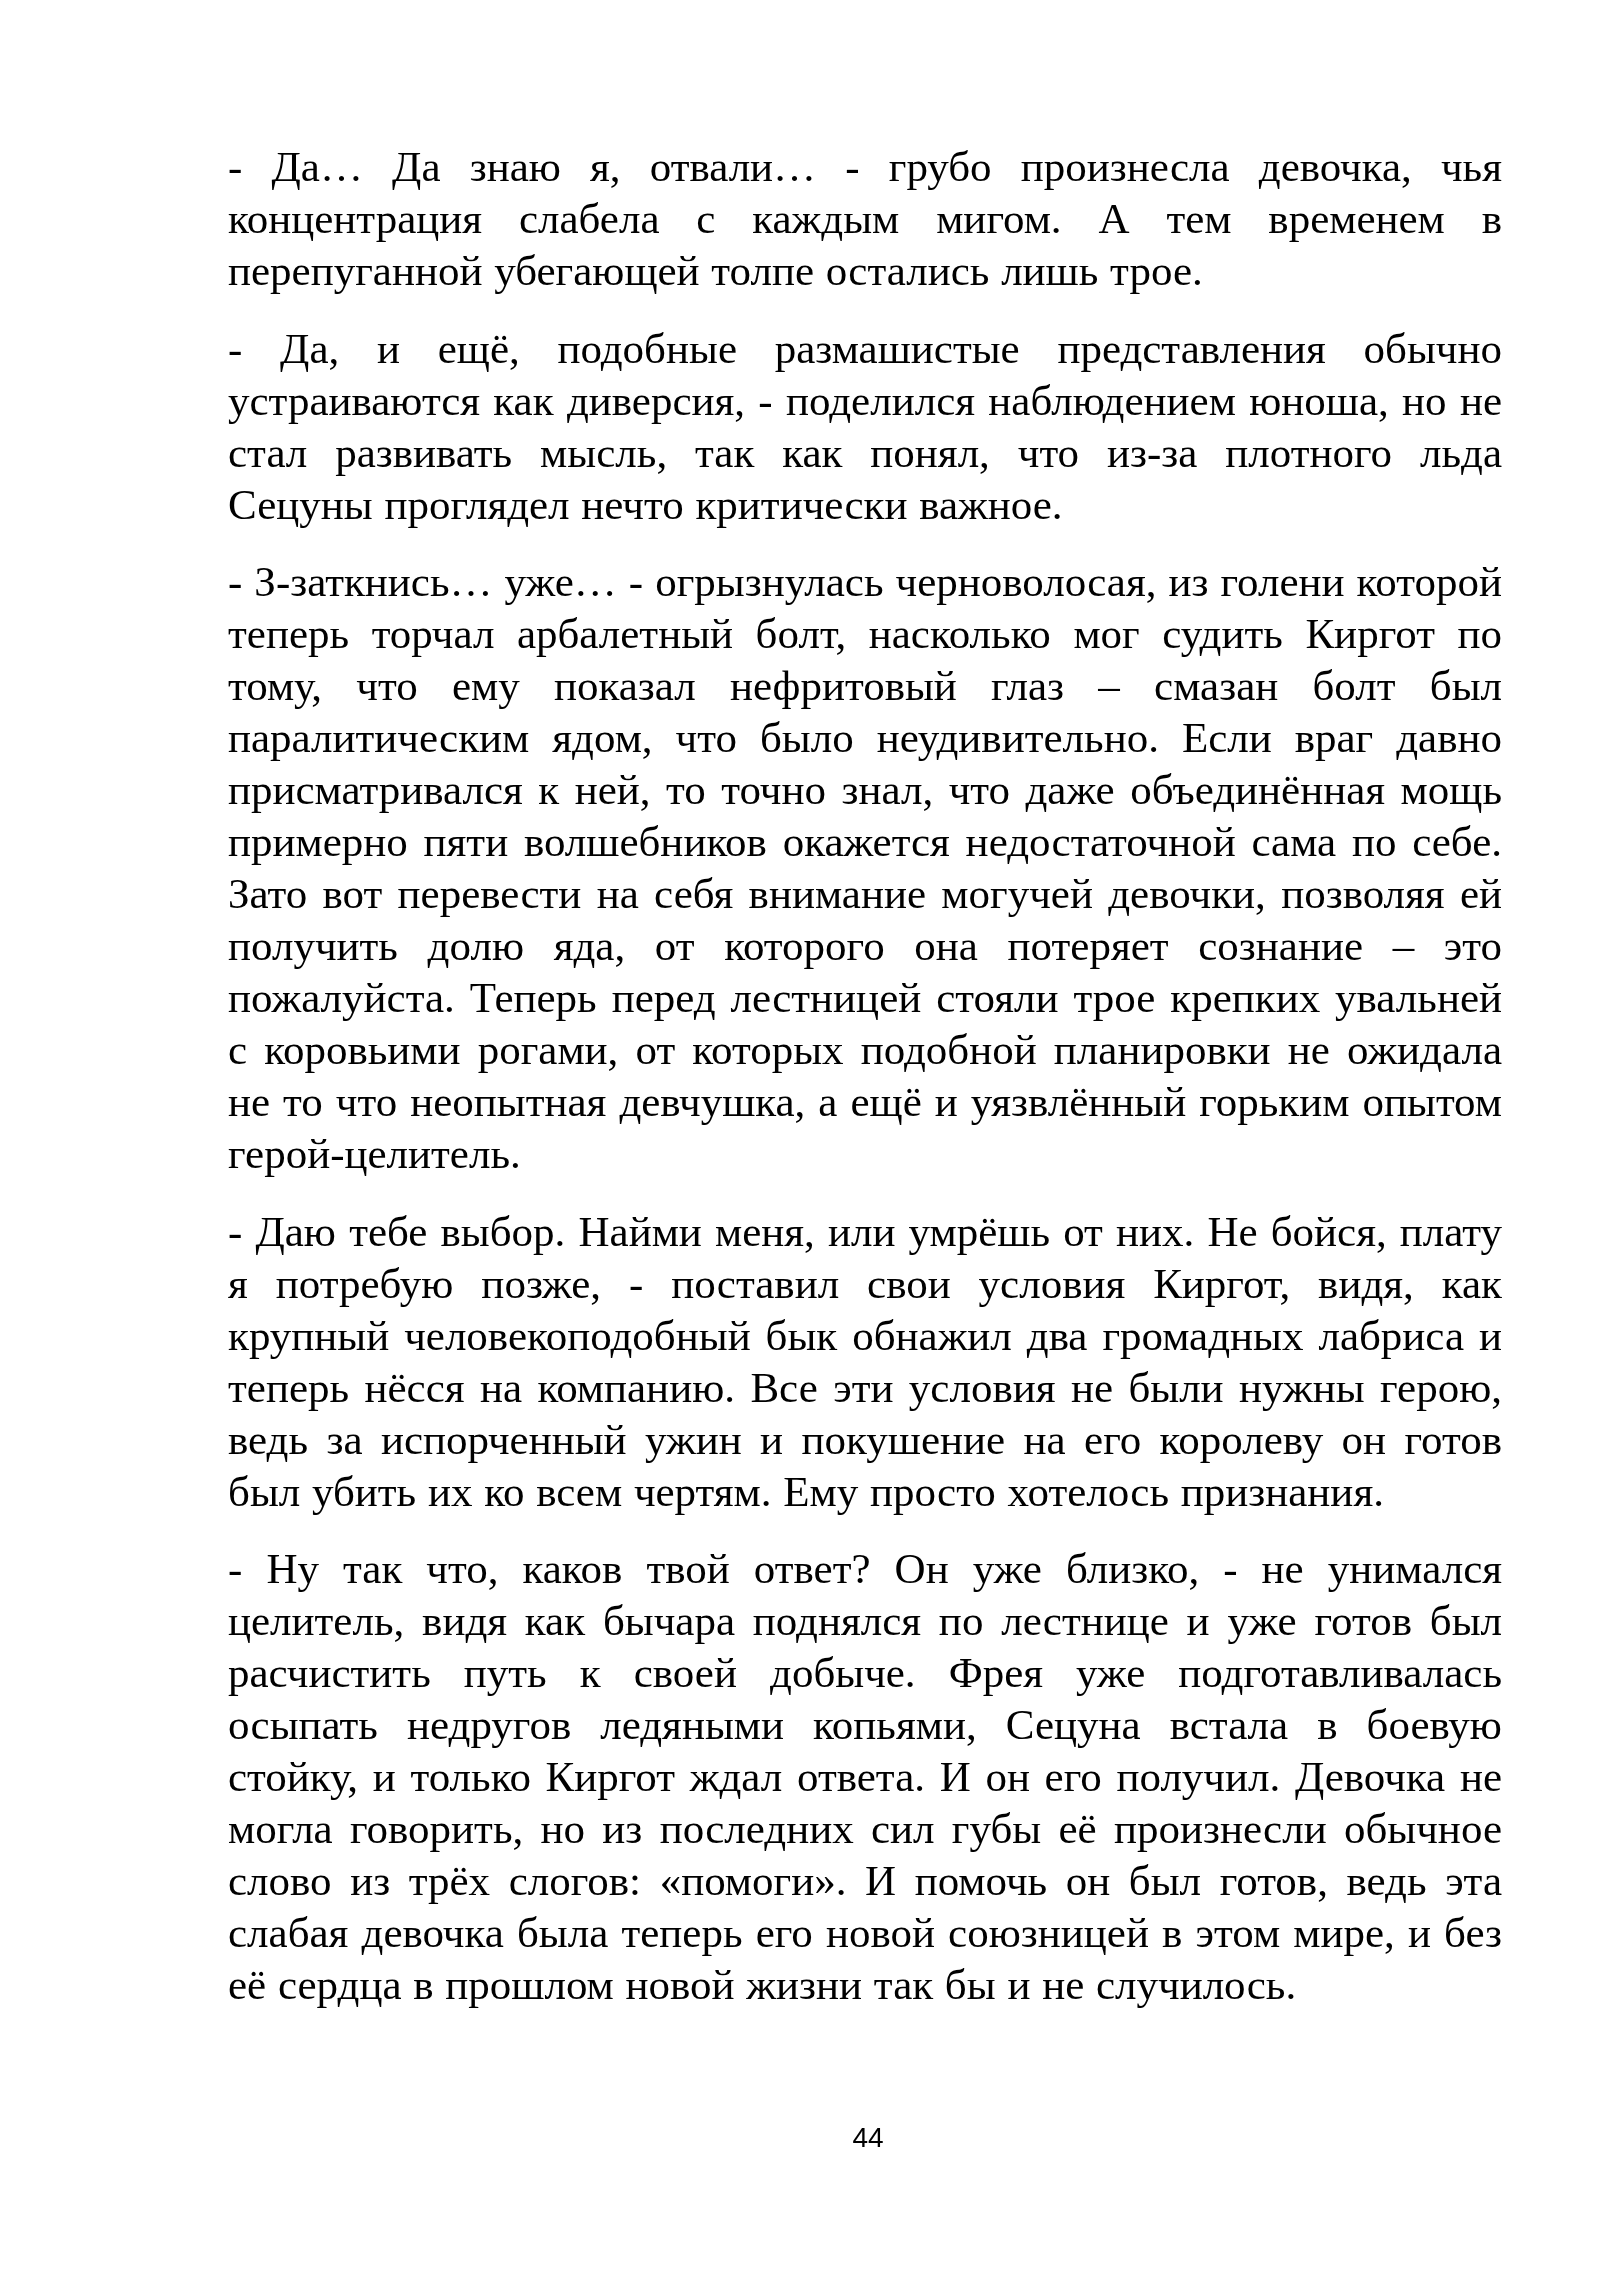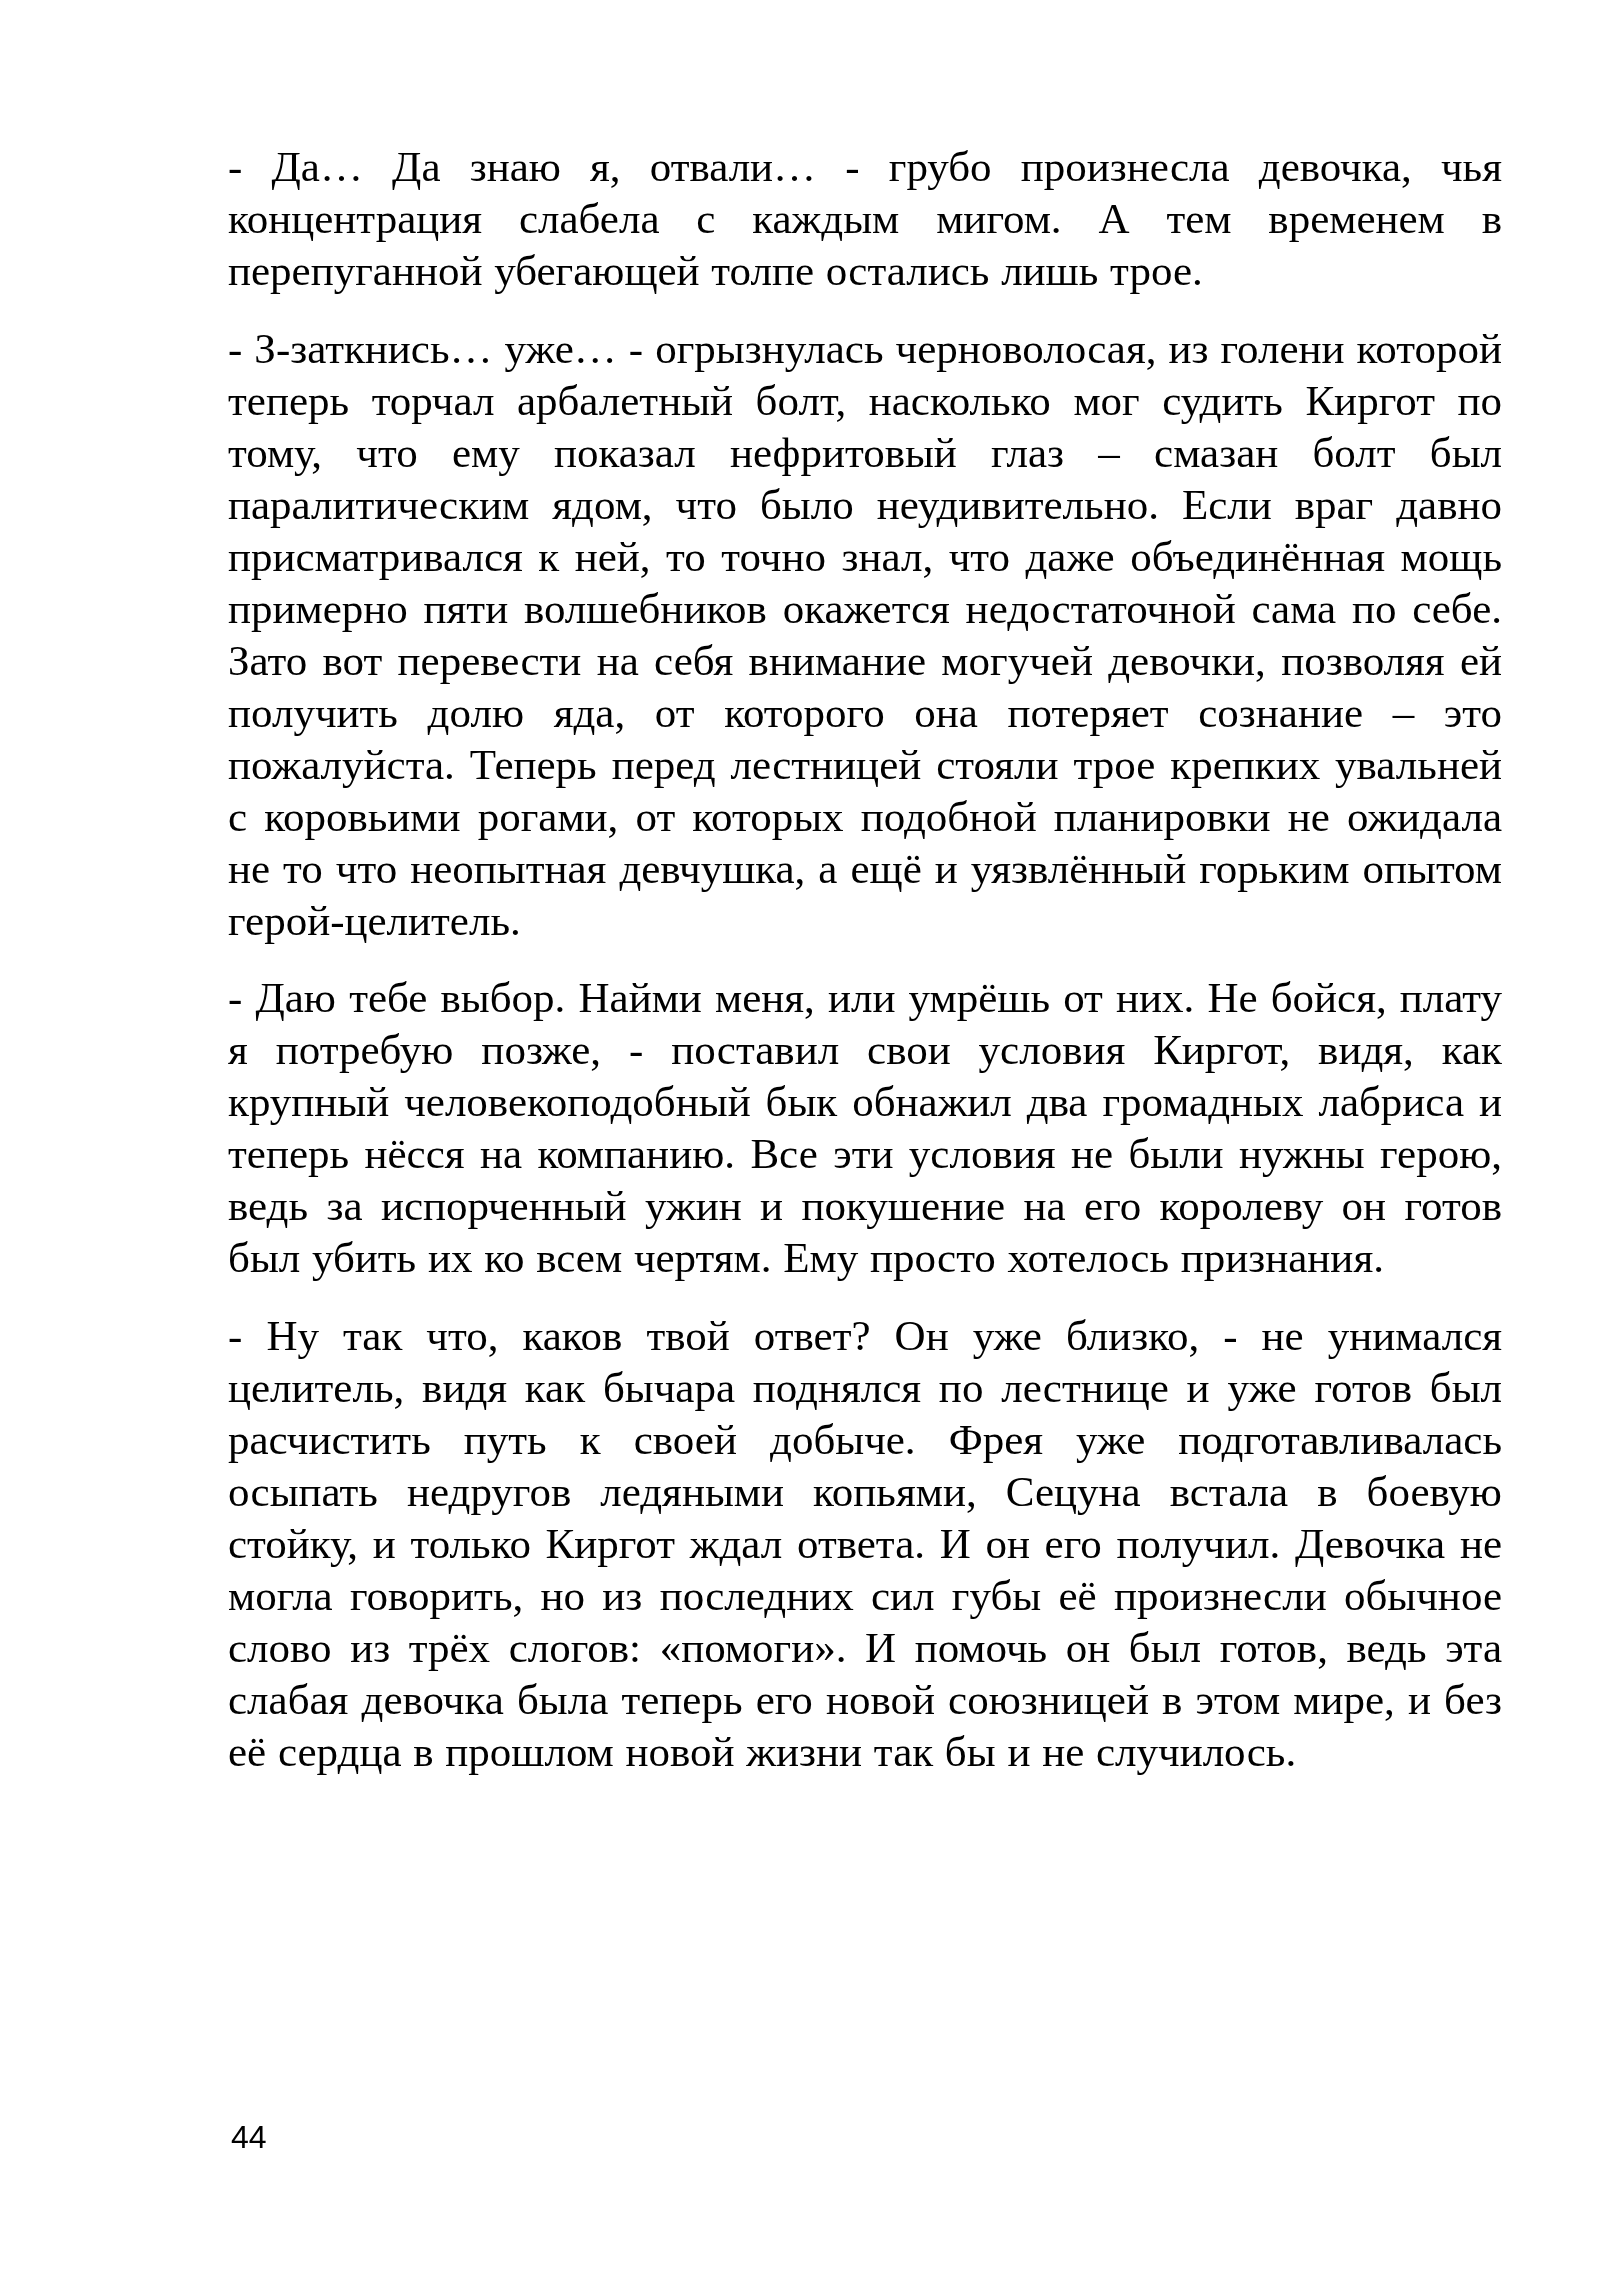--- a/index.html
+++ b/index.html
@@ -29,32 +29,33 @@
   .text-block p {
     margin: 0 0 25.5px 0;
     padding: 0;
     word-spacing: 1px;
   }
   .page-number {
     position: absolute;
     left: 231px;
     top: 2119px;
     width: 1274px;
-    text-align: left;
+    text-align: center;
     font-family: "Liberation Sans", "DejaVu Sans", sans-serif;
-    font-size: 32px;
+    font-size: 28px;
     line-height: 37px;
     color: #000000;
   }
 </style>
 </head>
 <body>
 
 <div class="page">
   <div class="text-block">
     <p>- Да… Да знаю я, отвали… - грубо произнесла девочка, чья концентрация слабела с каждым мигом. А тем временем в перепуганной убегающей толпе остались лишь трое.</p>
+    <p>- Да, и ещё, подобные размашистые представления обычно устраиваются как диверсия, - поделился наблюдением юноша, но не стал развивать мысль, так как понял, что из-за плотного льда Сецуны проглядел нечто критически важное.</p>
     <p>- З-заткнись… уже… - огрызнулась черноволосая, из голени которой теперь торчал арбалетный болт, насколько мог судить Киргот по тому, что ему показал нефритовый глаз – смазан болт был паралитическим ядом, что было неудивительно. Если враг давно присматривался к ней, то точно знал, что даже объединённая мощь примерно пяти волшебников окажется недостаточной сама по себе. Зато вот перевести на себя внимание могучей девочки, позволяя ей получить долю яда, от которого она потеряет сознание – это пожалуйста. Теперь перед лестницей стояли трое крепких увальней с коровьими рогами, от которых подобной планировки не ожидала не то что неопытная девчушка, а ещё и уязвлённый горьким опытом герой-целитель.</p>
     <p>- Даю тебе выбор. Найми меня, или умрёшь от них. Не бойся, плату я потребую позже, - поставил свои условия Киргот, видя, как крупный человекоподобный бык обнажил два громадных лабриса и теперь нёсся на компанию. Все эти условия не были нужны герою, ведь за испорченный ужин и покушение на его королеву он готов был убить их ко всем чертям. Ему просто хотелось признания.</p>
     <p>- Ну так что, каков твой ответ? Он уже близко, - не унимался целитель, видя как бычара поднялся по лестнице и уже готов был расчистить путь к своей добыче. Фрея уже подготавливалась осыпать недругов ледяными копьями, Сецуна встала в боевую стойку, и только Киргот ждал ответа. И он его получил. Девочка не могла говорить, но из последних сил губы её произнесли обычное слово из трёх слогов: «помоги». И помочь он был готов, ведь эта слабая девочка была теперь его новой союзницей в этом мире, и без её сердца в прошлом новой жизни так бы и не случилось.</p>
   </div>
   <div class="page-number">44</div>
 </div>
 
 
 </body></html>

